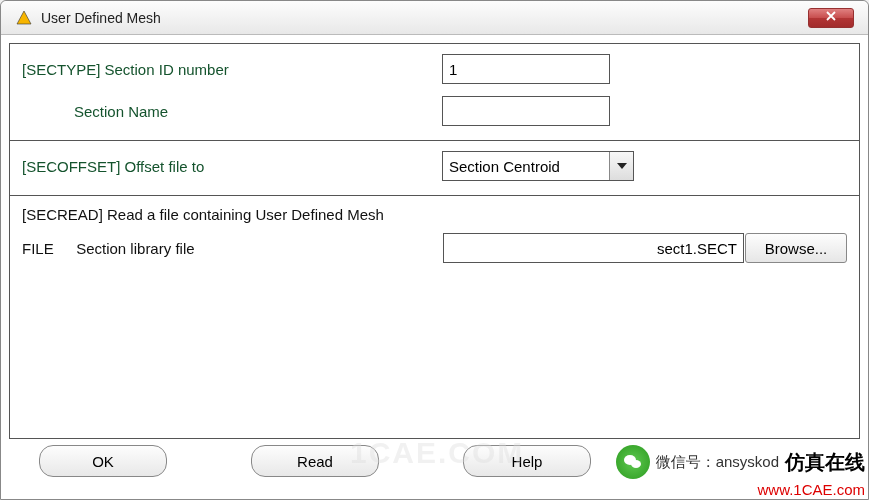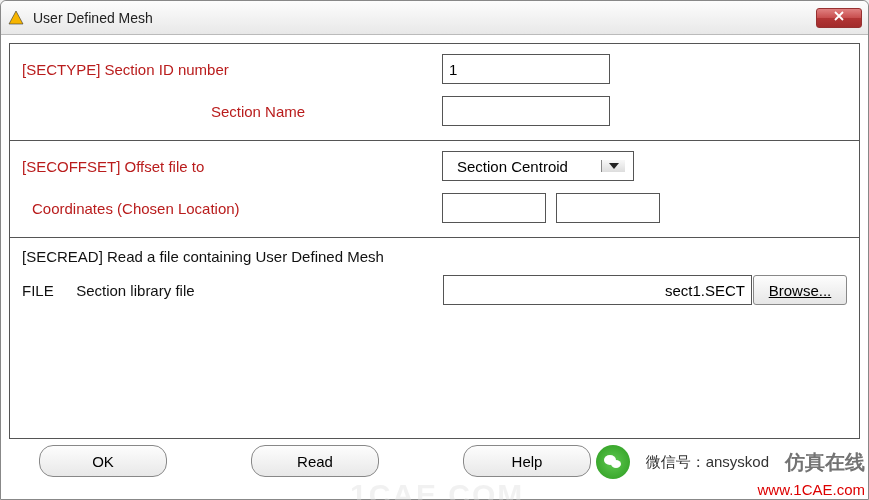--- a/index.html
+++ b/index.html
@@ -19,21 +19,21 @@
       border-radius: 6px 6px 0 0;
       display: flex;
       flex-direction: column;
     }
     .titlebar {
       height: 34px;
       background: linear-gradient(#fdfdfd, #e8e8e8);
       border-bottom: 1px solid #bbb;
       display: flex;
       align-items: center;
-      padding: 0 6px;
+      padding: 0 14px;
       border-radius: 6px 6px 0 0;
     }
     .app-icon {
       width: 18px; height: 18px;
       margin-right: 8px;
       display: flex; align-items: center; justify-content: center;
     }
     .app-icon svg { width: 16px; height: 16px; }
     .title-text { font-size: 14px; color: #222; }
     .spacer { flex: 1; }
@@ -65,64 +65,63 @@
       border-bottom: 1px solid #555;
       padding: 10px 12px 14px 12px;
     }
     .section.last { border-bottom: none; flex: 1; display: flex; flex-direction: column;}
     .row {
       display: flex;
       align-items: center;
       margin-bottom: 12px;
     }
     .row:last-child { margin-bottom: 0; }
-    .lbl { width: 420px; font-size: 15px; color: #b91c1c; }
-    .lbl.indent { padding-left: 52px; text-align: center; }
+    .lbl { width: 420px; font-size: 15px; color: #14532d; }
+    .lbl.indent { padding-left: 52px; }
     .lbl.indent2 { padding-left: 10px; }
     input[type=text], .select-wrap, .file-input {
       height: 30px;
       border: 1px solid #555;
       font-size: 15px;
       padding: 2px 6px;
       font-family: inherit;
       background: #fff;
     }
     input[type=text].small { width: 168px; }
     input[type=text].tiny { width: 104px; }
     .select-wrap {
       width: 192px;
       display: flex;
       align-items: center;
-      padding: 8px;
+      padding: 0;
       position: relative;
       cursor: pointer;
     }
     .select-text { flex: 1; padding: 0 6px; }
     .select-btn {
       width: 24px; height: 100%;
       background: linear-gradient(#f8f8f8,#ddd);
       border-left: 1px solid #888;
       display: flex; align-items: center; justify-content: center;
     }
     .coord-group { display: flex; gap: 10px; }
     .hdr-text { font-size: 15px; color: #111; margin-bottom: 10px; }
     .file-row { display: flex; align-items: center; gap: 1px; }
     .file-lbl { width: 420px; font-size: 15px; color: #111; }
     .file-lbl span.first { display: inline-block; width: 50px; }
     .file-input { flex: 1; width: 290px; text-align: right; }
     .browse-btn {
-      width: 94px; height: 30px;
+      width: 102px; height: 30px;
       background: linear-gradient(#fdfdfd,#e6e6e6);
       border: 1px solid #888;
       border-radius: 3px;
       font-size: 15px;
       font-family: inherit;
       cursor: pointer;
       margin-left: auto;
-      text-decoration: underline;
     }
     .watermark {
       position: absolute;
       color: #ddd;
       font-size: 30px;
       font-weight: bold;
       letter-spacing: 2px;
       pointer-events: none;
     }
     .wm1 { left: 340px; top: 240px; opacity: 0.4;}
@@ -143,23 +142,23 @@
     }
     .chat-icon {
       width: 34px; height: 34px;
       border-radius: 50%;
       background: radial-gradient(#5fc950,#2b9a1f);
       display: flex; align-items: center; justify-content: center;
       color: #fff;
       font-size: 18px;
     }
     .ov-text1 { color: #333; font-size: 15px; }
-    .ov-text2 { color: #737373; font-size: 20px; font-weight: bold; text-shadow: 0 0 2px #fff; }
+    .ov-text2 { color: #000000; font-size: 20px; font-weight: bold; text-shadow: 0 0 2px #fff; }
     .ov-wrap { position: absolute; right: 4px; bottom: 2px; display:flex; flex-direction:column; align-items:flex-end; gap:2px; pointer-events:none;}
-    .ov-line1 { display:flex; align-items:center; gap:16px;}
+    .ov-line1 { display:flex; align-items:center; gap:6px;}
   </style>
 </head>
 <body>
 
 <div class="window">
   <div class="titlebar">
     <span class="app-icon">
       <svg viewBox="0 0 16 16">
           <polygon points="8,1 15,14 1,14" fill="#f7b500" stroke="#333" stroke-width="0.6"></polygon>
         </svg>
@@ -194,27 +193,20 @@
           <div class="lbl">[SECOFFSET] Offset file to</div>
           <div class="select-wrap">
             <span class="select-text">Section Centroid</span>
             <span class="select-btn">
               <svg width="10" height="6" viewBox="0 0 10 6">
                   <polygon points="0,0 10,0 5,6" fill="#222"></polygon>
                 </svg>
             </span>
           </div>
         </div>
-        <div class="row">
-          <div class="lbl indent2">Coordinates (Chosen Location)</div>
-          <div class="coord-group">
-            <input type="text" class="tiny" value="" style="">
-            <input type="text" class="tiny" value="" style="">
-          </div>
-        </div>
       </div>
 
       <div class="section last" style="position:relative;">
         <div class="hdr-text">[SECREAD]   Read a file containing User Defined Mesh</div>
         <div class="file-row">
           <div class="file-lbl">
             <span class="first">FILE</span>
             <span>Section library file</span>
           </div>
           <input type="text" class="file-input" value="sect1.SECT" style="">

